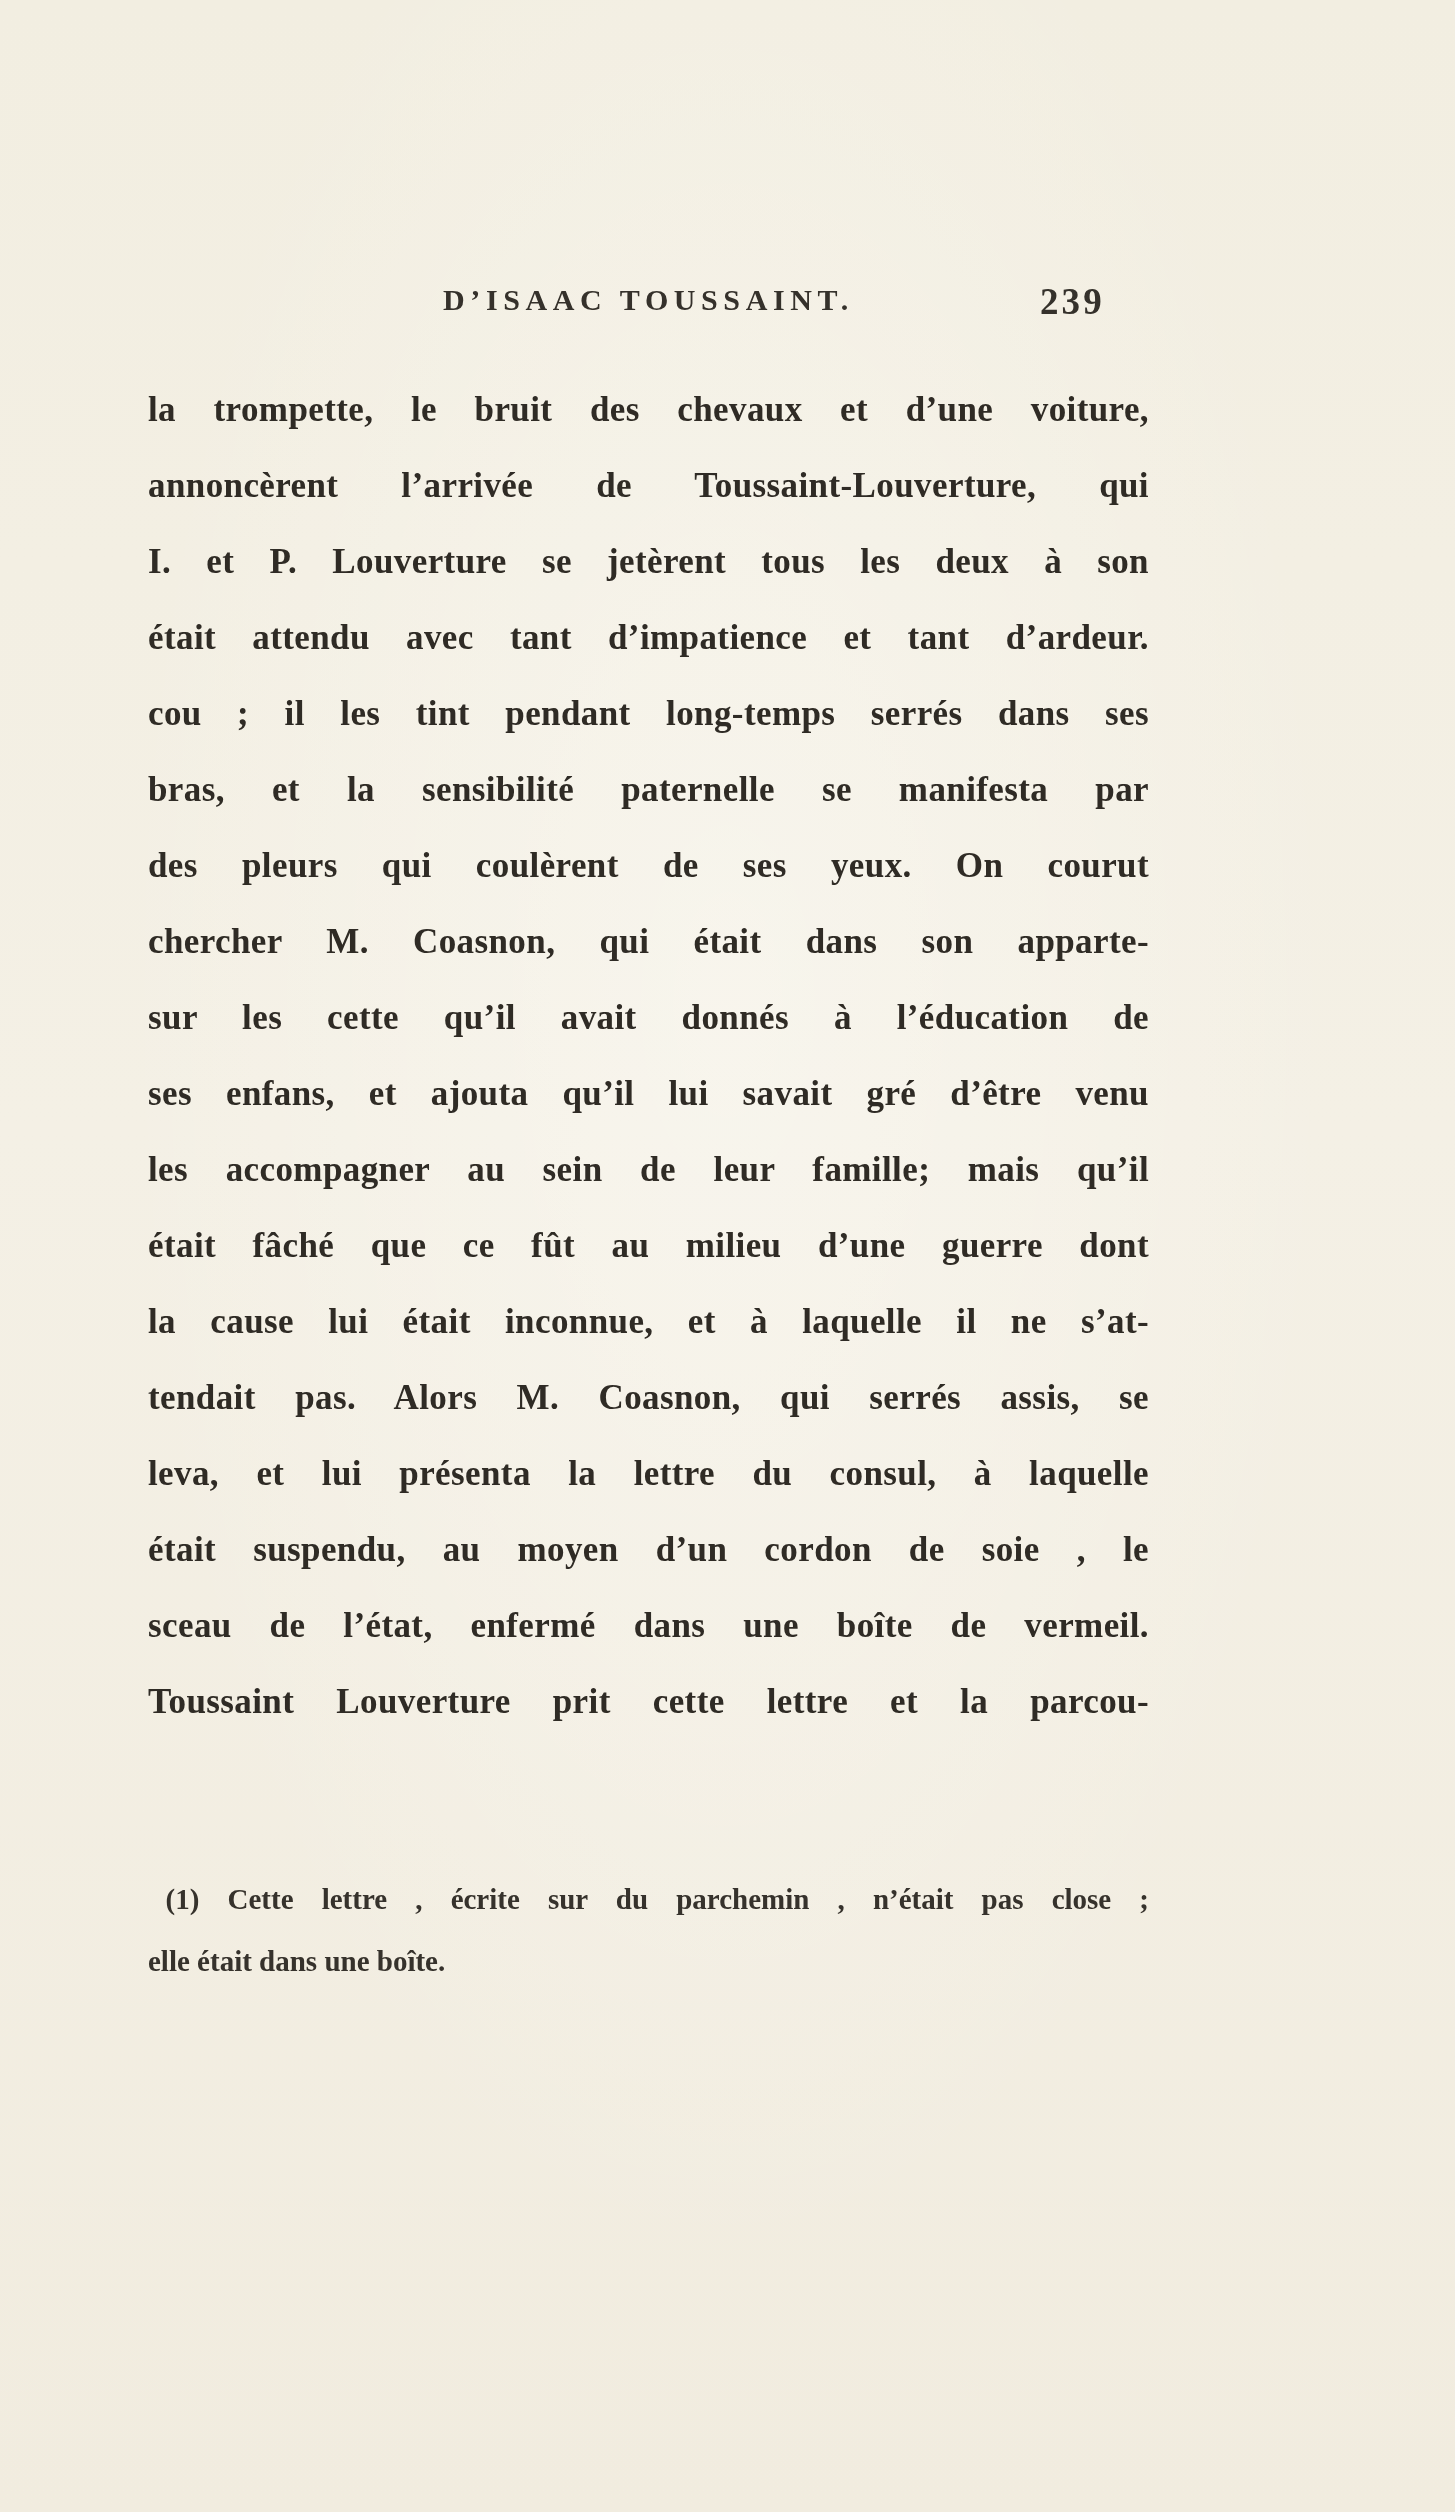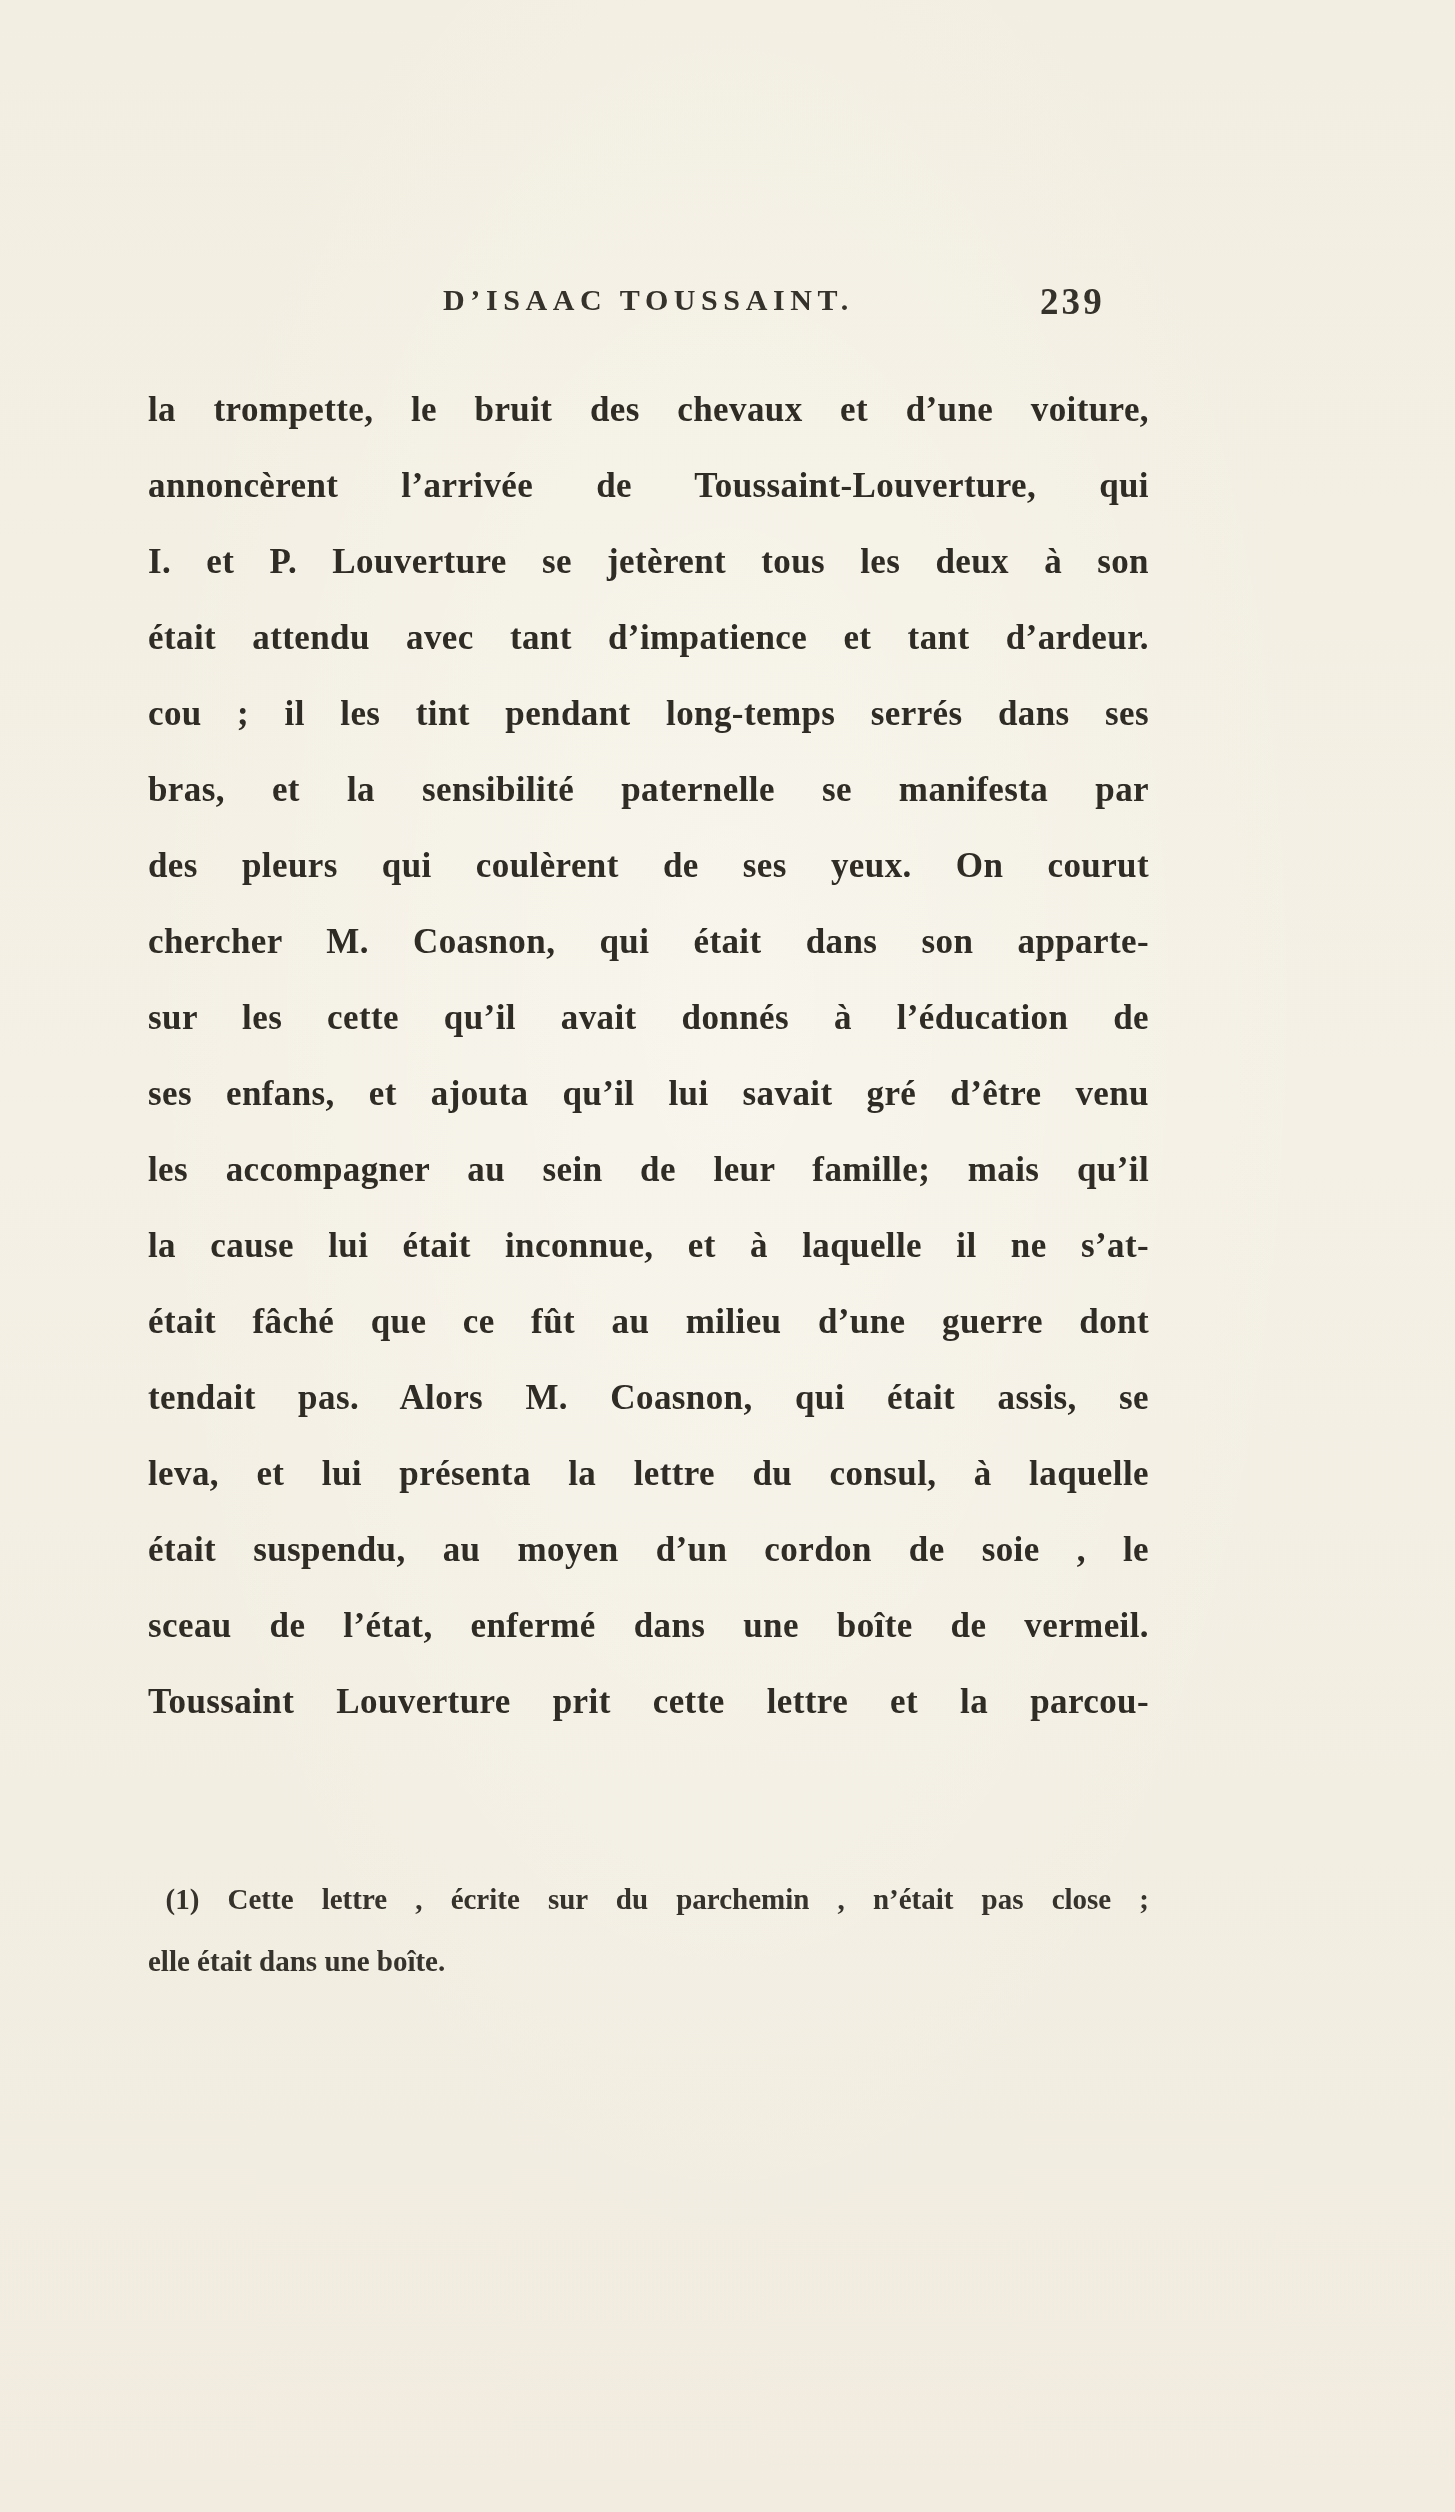--- a/index.html
+++ b/index.html
@@ -92,23 +92,23 @@
         <div class="line">annoncèrent l’arrivée de Toussaint-Louverture, qui</div>
         <div class="line">I. et P. Louverture se jetèrent tous les deux à son</div>
         <div class="line">était attendu avec tant d’impatience et tant d’ardeur.</div>
         <div class="line">cou ; il les tint pendant long-temps serrés dans ses</div>
         <div class="line">bras, et la sensibilité paternelle se manifesta par</div>
         <div class="line">des pleurs qui coulèrent de ses yeux. On courut</div>
         <div class="line">chercher M. Coasnon, qui était dans son apparte-</div>
         <div class="line">sur les cette qu’il avait donnés à l’éducation de</div>
         <div class="line">ses enfans, et ajouta qu’il lui savait gré d’être venu</div>
         <div class="line">les accompagner au sein de leur famille; mais qu’il</div>
+        <div class="line">était fâché que ce fût au milieu d’une guerre dont</div>
         <div class="line">la cause lui était inconnue, et à laquelle il ne s’at-</div>
-        <div class="line">était fâché que ce fût au milieu d’une guerre dont</div>
-        <div class="line">tendait pas. Alors M. Coasnon, qui était assis, se</div>
+        <div class="line">tendait pas. Alors M. Coasnon, qui serrés assis, se</div>
         <div class="line">leva, et lui présenta la lettre du consul, à laquelle</div>
         <div class="line">était suspendu, au moyen d’un cordon de soie , le</div>
         <div class="line">sceau de l’état, enfermé dans une boîte de vermeil.</div>
         <div class="line">Toussaint Louverture prit cette lettre et la parcou-</div>
       </div>
 
     <div class="footnote">
         <div class="fn-line">(1) Cette lettre , écrite sur du parchemin , n’était pas close ;</div>
         <div class="fn-line">elle était dans une boîte.</div>
       </div>

